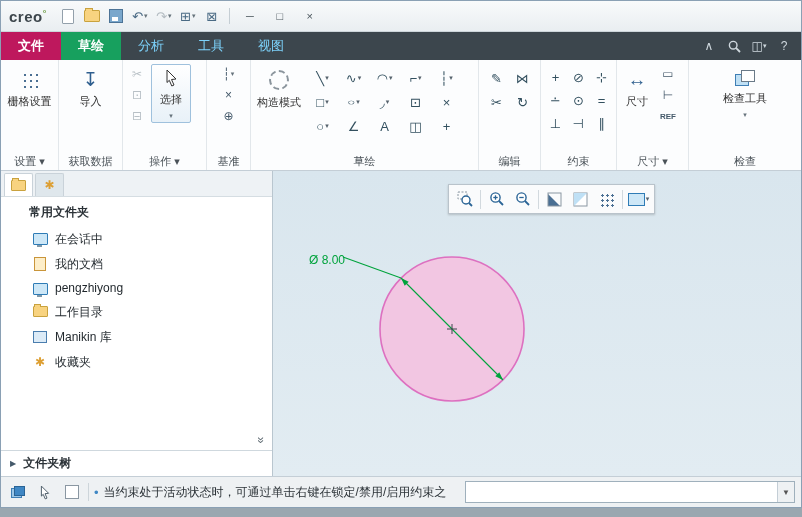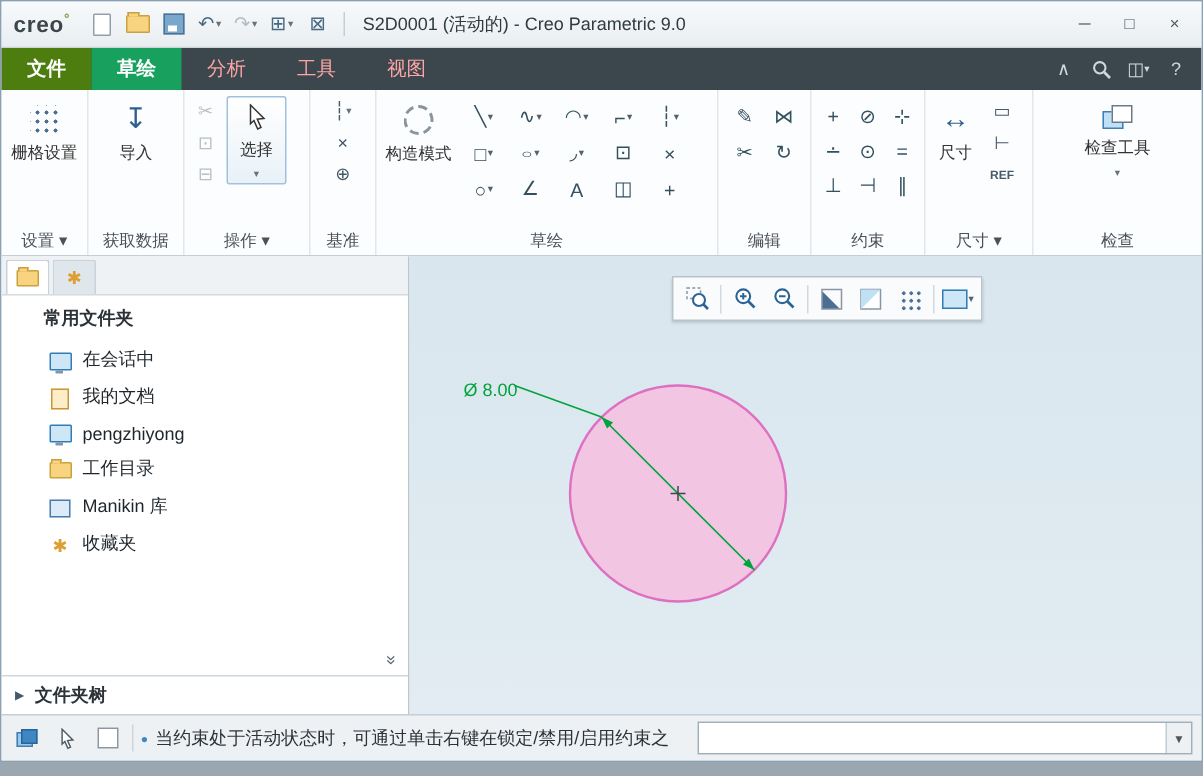--- a/index.html
+++ b/index.html
@@ -18,22 +18,22 @@
   .ic-folderT{width:14px;height:10px;background:#f8d380;border:1px solid #c9a23e;border-radius:1px;position:relative;display:inline-block;}
   .ic-folderT::before{content:"";position:absolute;top:-3px;left:0;width:6px;height:2px;background:#f8d380;border:1px solid #c9a23e;border-bottom:none;}
   .ic-save{width:12px;height:12px;background:#7aa7cc;border:1px solid #4c7396;position:relative;display:inline-block;}
   .ic-save::after{content:"";position:absolute;left:2px;bottom:1px;width:6px;height:4px;background:#fff;}
   .t-sep{width:1px;height:16px;background:#c5ced4;margin:0 4px;}
   .title-text{font-size:12px;color:#2f3a41;margin-left:6px;flex:1;white-space:nowrap;overflow:hidden;}
   .win-btn{width:28px;height:22px;display:flex;align-items:center;justify-content:center;font-size:11px;color:#4a555c;}
 
   
   .tabbar{height:28px;flex:0 0 28px;background:#3c464d;display:flex;align-items:stretch;}
-  .tab{padding:0 17px;font-size:13px;color:#fca5a5;display:flex;align-items:center;white-space:nowrap;}
-  .tab-file{background:#4d7c0f;color:#fff;font-weight:bold;}
+  .tab{padding:0 17px;font-size:13px;color:#7dd3fc;display:flex;align-items:center;white-space:nowrap;}
+  .tab-file{background:#be185d;color:#fff;font-weight:bold;}
   .tab-sketch{background:#17a05e;color:#fff;font-weight:bold;}
   .tabbar-icons{margin-left:auto;display:flex;align-items:center;padding-right:6px;gap:3px;}
   .tbi{width:22px;height:22px;display:flex;align-items:center;justify-content:center;font-size:12px;color:#cfd8de;}
 
   
   .ribbon{height:110px;flex:0 0 110px;background:#fcfdfe;border-bottom:1px solid #c4ced6;display:flex;}
   .rgroup{border-right:1px solid #e2e7eb;display:flex;flex-direction:column;box-sizing:border-box;}
   .rbody{flex:1;display:flex;align-items:flex-start;padding:4px 3px 0;gap:3px;}
   .rlabel{height:17px;font-size:11px;color:#4a5258;text-align:center;line-height:16px;white-space:nowrap;}
   .bigbtn{display:flex;flex-direction:column;align-items:center;gap:5px;font-size:11px;color:#333;padding:6px 3px 0;min-width:48px;}
@@ -62,21 +62,21 @@
 
   
   .main{flex:1;display:flex;min-height:0;}
   .sidebar{width:272px;flex:0 0 272px;border-right:1px solid #b9c6cf;display:flex;flex-direction:column;background:#fff;box-sizing:border-box;}
   .side-tabs{height:25px;flex:0 0 25px;background:#eef2f5;border-bottom:1px solid #d5dde2;display:flex;align-items:flex-end;padding-left:3px;gap:2px;}
   .side-tab{width:27px;height:22px;display:flex;align-items:center;justify-content:center;border:1px solid #c9d2d9;border-bottom:none;background:#dfe7ec;border-radius:2px 2px 0 0;}
   .side-tab.active{background:#fff;}
   .ic-star{color:#dd9f33;font-size:12px;line-height:1;}
   .side-content{flex:1;padding:2px 0;position:relative;overflow:hidden;margin-left:20px;}
   .side-header{font-size:12px;font-weight:bold;color:#2c3338;padding:5px 8px 6px;}
-  .side-item{display:flex;align-items:flex-end;gap:7px;padding:4px 8px 4px 11px;font-size:12px;color:#1f262b;}
+  .side-item{display:flex;align-items:flex-start;gap:7px;padding:4px 8px 4px 11px;font-size:12px;color:#1f262b;}
   .fi{flex:0 0 16px;height:15px;display:flex;align-items:center;justify-content:center;position:relative;}
   .ic-monitor{width:13px;height:10px;background:#cde7f7;border:1px solid #2f7cb6;border-radius:1px;position:relative;}
   .ic-monitor::after{content:"";position:absolute;left:3px;bottom:-3px;width:5px;height:2px;background:#7f98a9;}
   .ic-monitor.dark{background:#5fa8d8;}
   .ic-docs{width:10px;height:12px;background:#fdeec9;border:1px solid #c9953a;}
   .ic-folderS{width:13px;height:9px;background:#f8d380;border:1px solid #c9a23e;border-radius:1px;position:relative;}
   .ic-folderS::before{content:"";position:absolute;top:-3px;left:0;width:5px;height:2px;background:#f8d380;border:1px solid #c9a23e;border-bottom:none;}
   .ic-lib{width:12px;height:10px;background:#dcebf7;border:1px solid #4a7dae;}
   .side-expand{position:absolute;right:7px;bottom:3px;color:#5d6971;font-size:12px;}
   .chevrot{display:inline-block;transform:rotate(90deg);}
@@ -132,21 +132,20 @@
         <span class="crt">▾</span>
       </button>
     <button class="qa-btn">
         <span>⊞</span>
         <span class="crt">▾</span>
       </button>
     <button class="qa-btn">
         <span>⊠</span>
       </button>
     <span class="t-sep"></span>
-    <div class="title-text">S2D0001 (活动的) - Creo Parametric 9.0</div>
     <button class="win-btn">
         <span>─</span>
       </button>
     <button class="win-btn">
         <span>□</span>
       </button>
     <button class="win-btn">
         <span>×</span>
       </button>
   </div>

